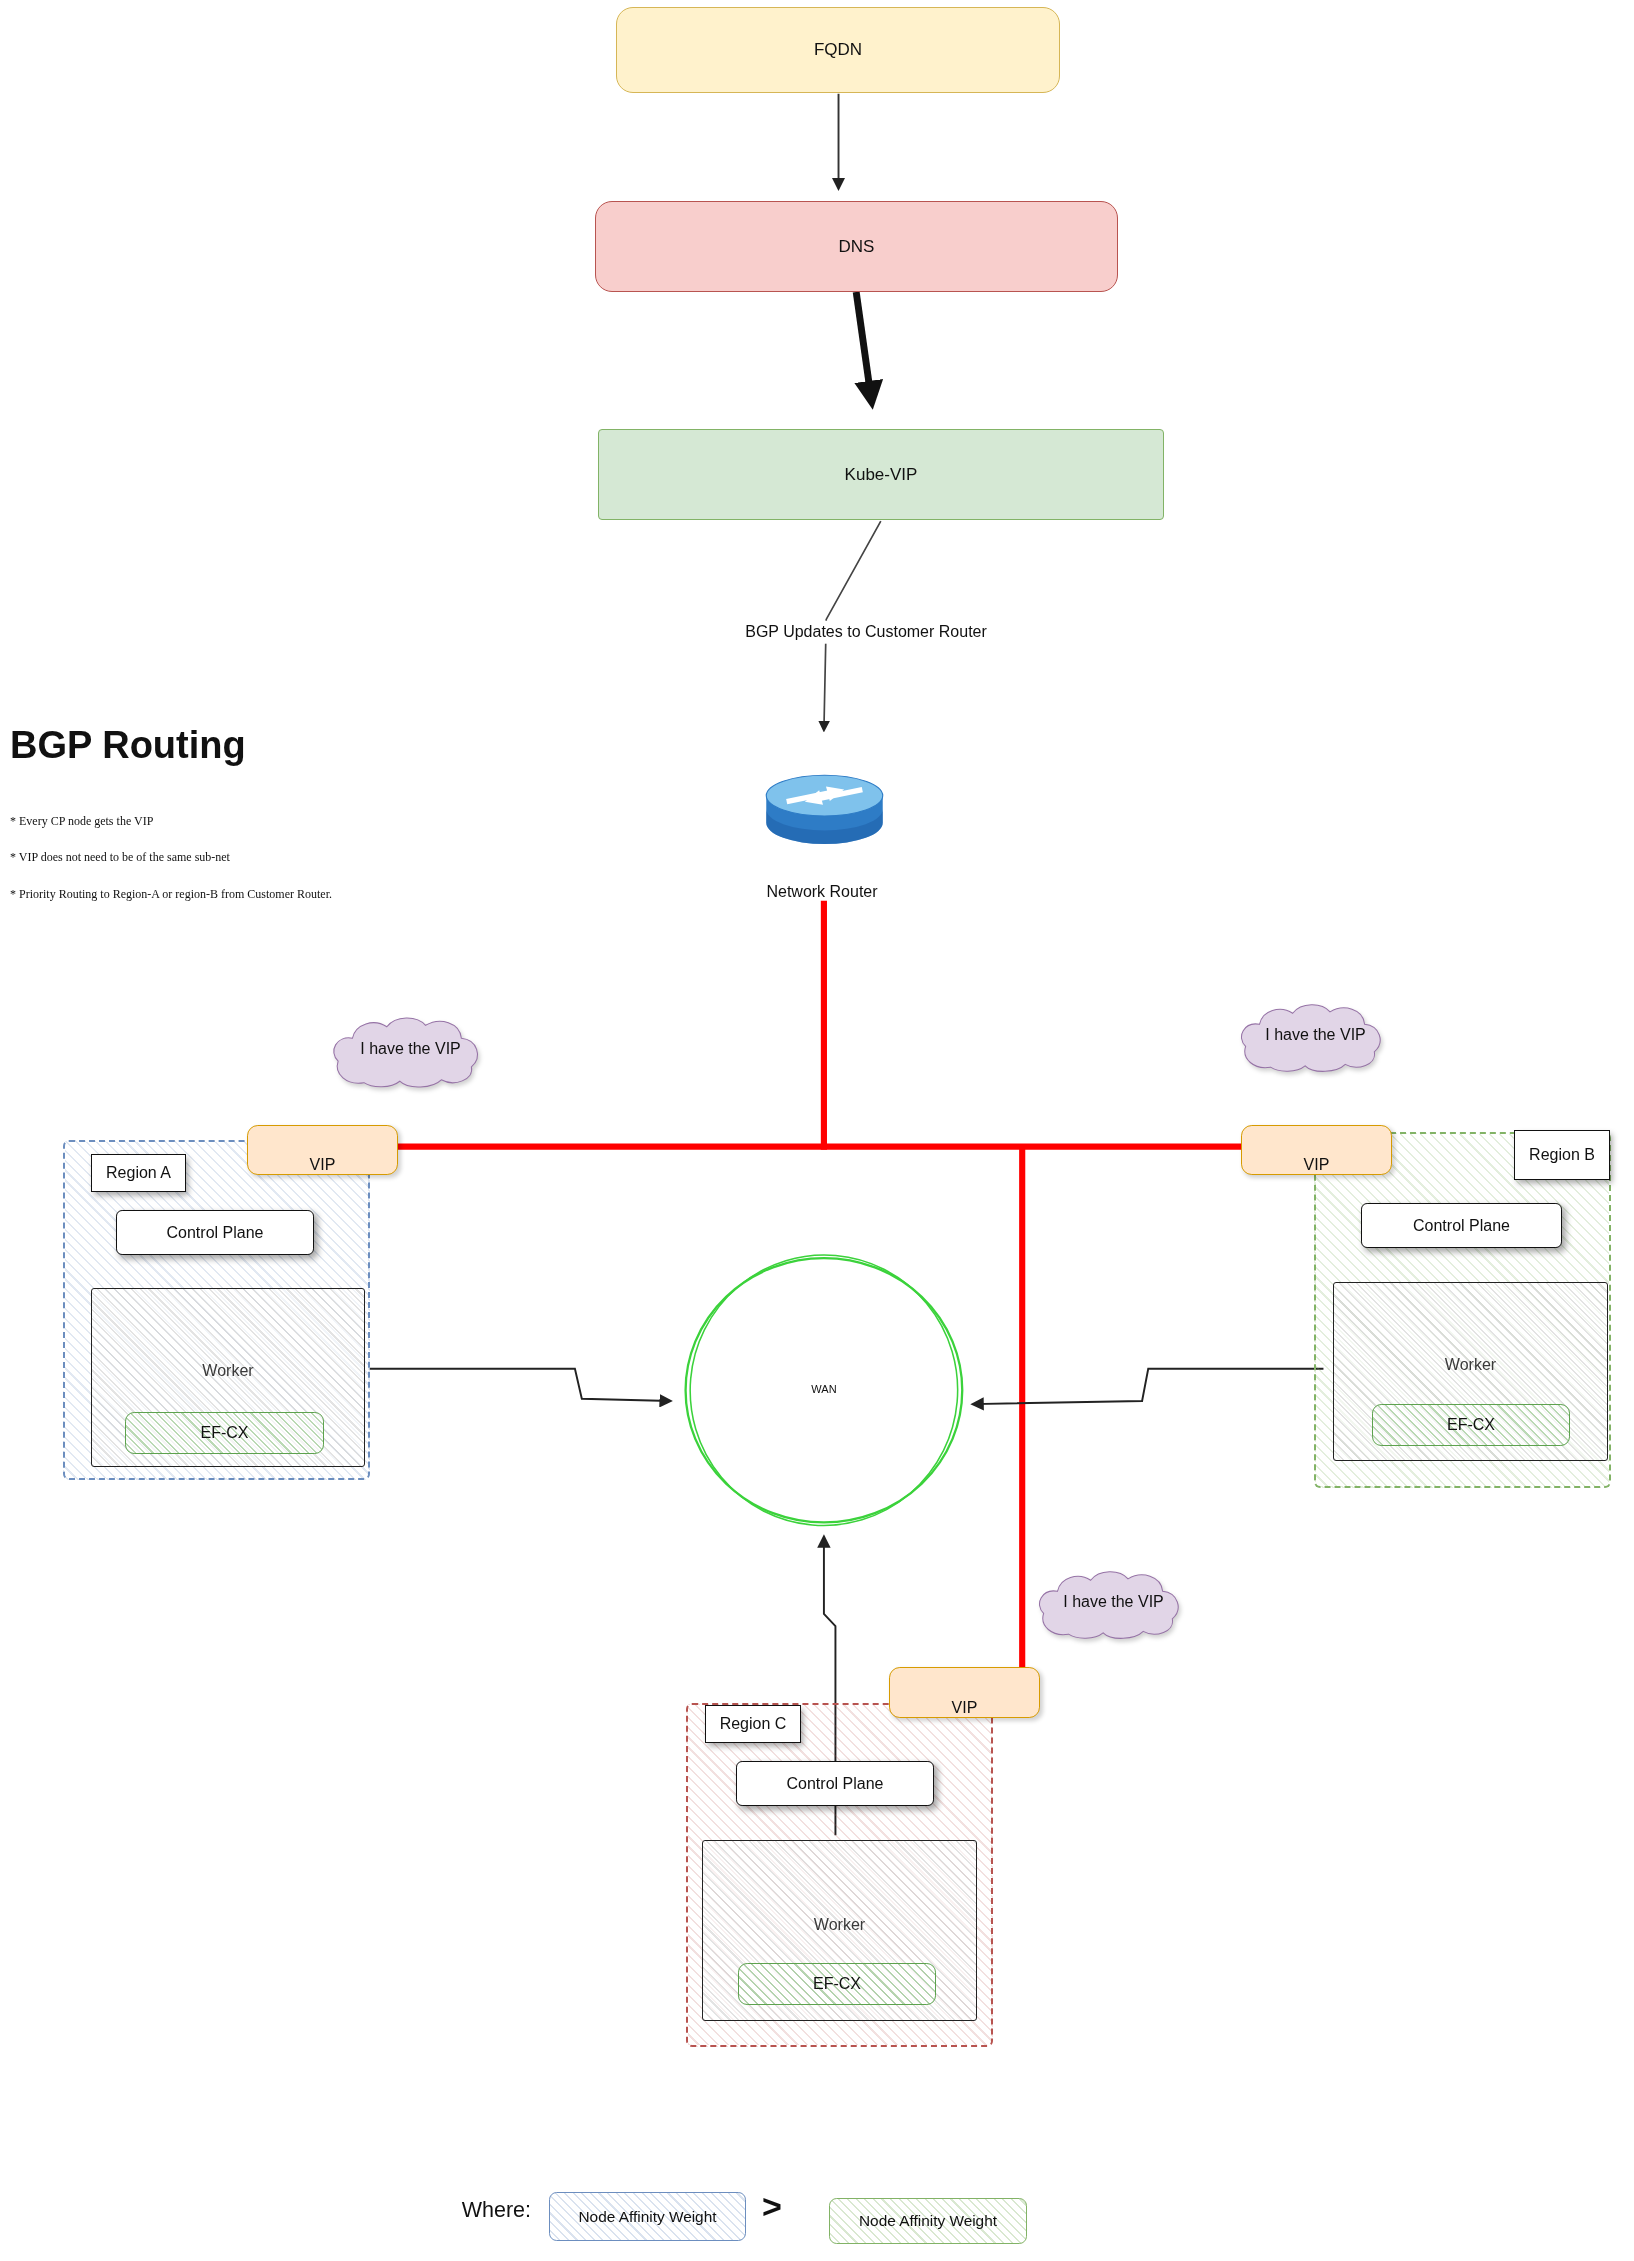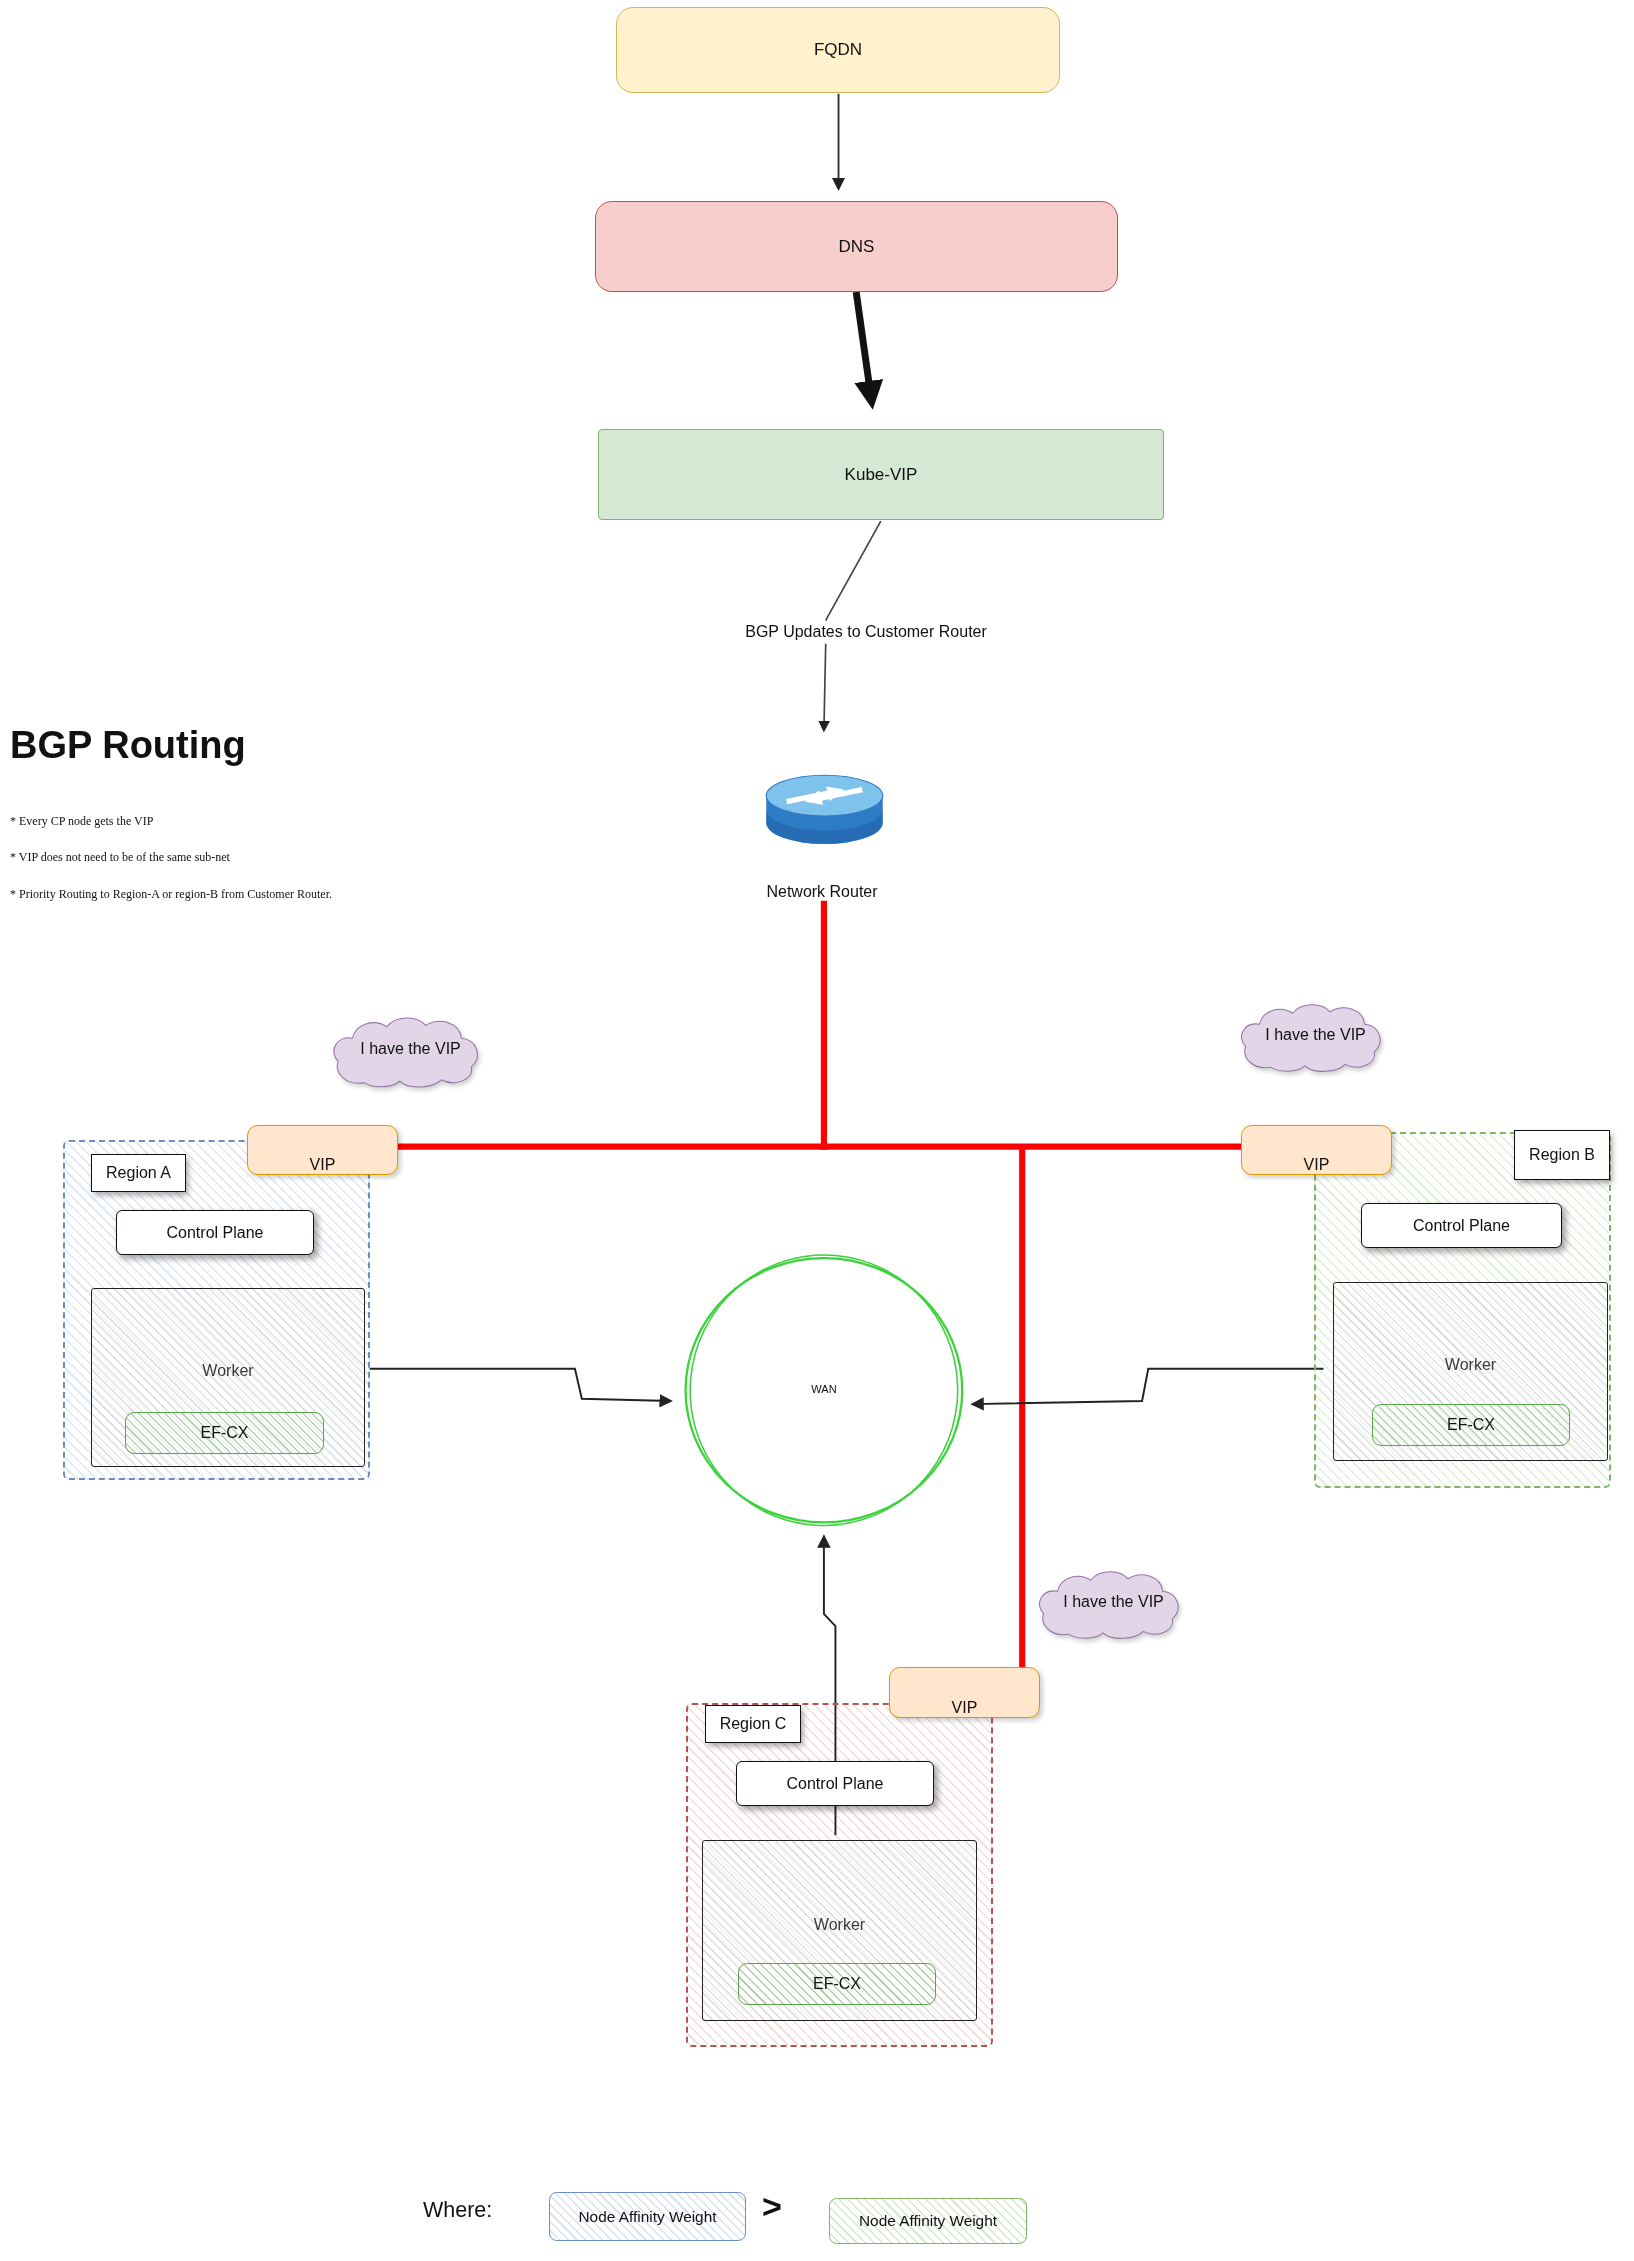--- a/index.html
+++ b/index.html
@@ -186,19 +186,19 @@
     <div class="region-label" style="left:17px;top:0px;width:96px;height:38px;">Region C</div>
     <div class="control-plane" style="left:48px;top:56px;width:198px;height:45px;">Control Plane</div>
     <div class="worker" style="left:14px;top:135px;width:275px;height:181px;">
       <div class="worker-label" style="top:75px;">Worker</div>
       <div class="efcx" style="left:35px;top:122px;width:198px;height:42px;">EF-CX</div>
     </div>
   </div>
 
   <div class="wan-label" style="left:824px;top:1389px;">WAN</div>
 
-  <div class="legend-where" style="left:423px;top:2198px;width:108px;text-align:left;">Where:</div>
+  <div class="legend-where" style="left:423px;top:2198px;width:108px;text-align:right;">Where:</div>
   <div class="legend-box legend-blue" style="left:549px;top:2192px;width:197px;height:49px;">Node Affinity Weight</div>
   <div class="legend-gt" style="left:762px;top:2187px;">&gt;</div>
   <div class="legend-box legend-green" style="left:829px;top:2198px;width:198px;height:46px;">Node Affinity Weight</div>
 
 </div>
 
 
 </body></html>

